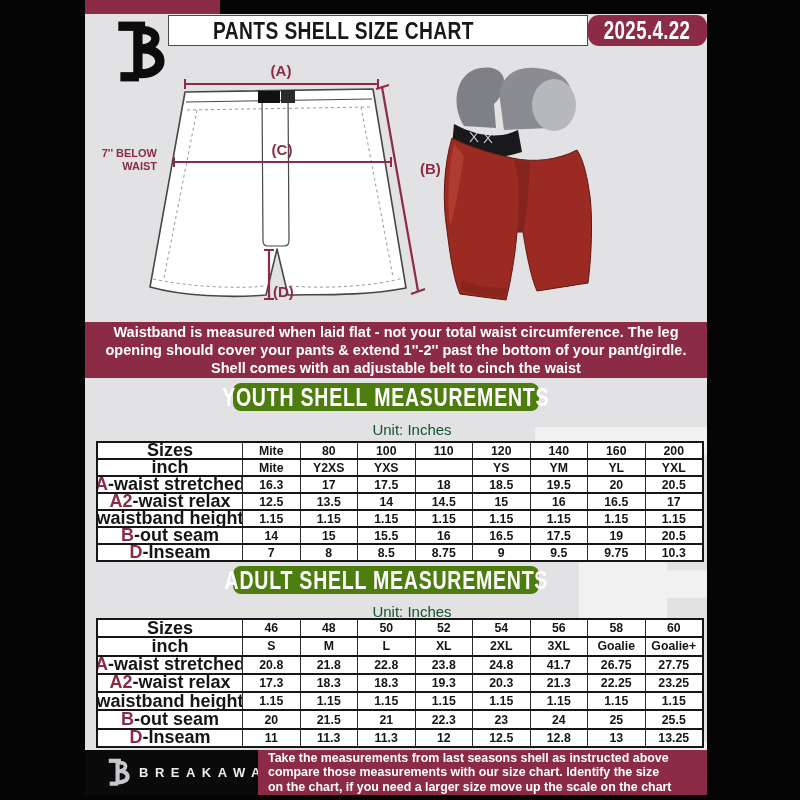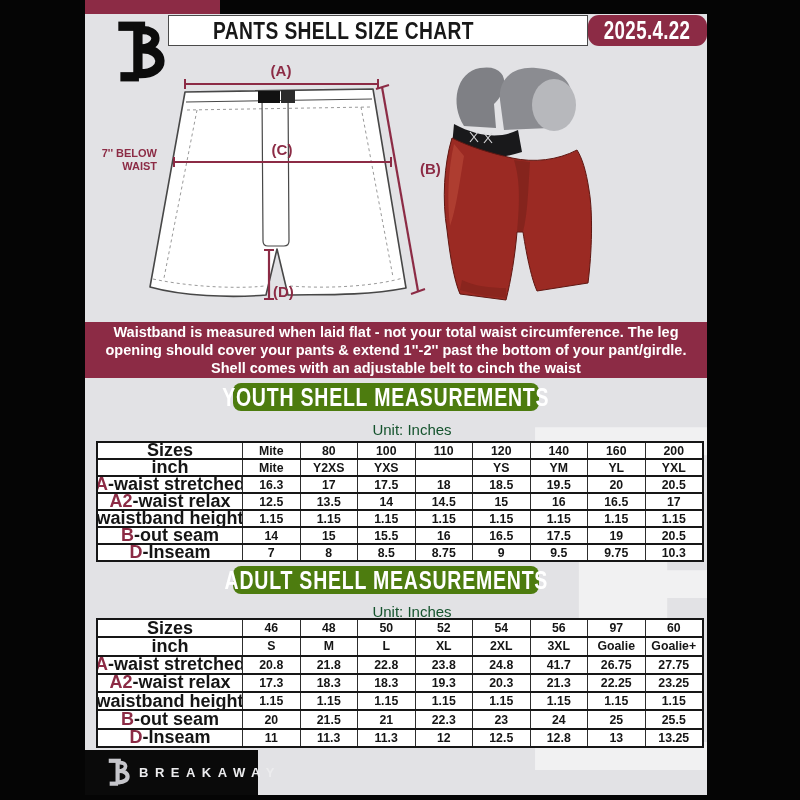--- a/index.html
+++ b/index.html
@@ -237,21 +237,21 @@
     <div class="z unit unit-adult">Unit: Inches</div>
     <div class="z table table-adult">
         <div class="trow">
           <div class="tcell tlabel">Sizes</div>
           <div class="tcell tdata">46</div>
           <div class="tcell tdata">48</div>
           <div class="tcell tdata">50</div>
           <div class="tcell tdata">52</div>
           <div class="tcell tdata">54</div>
           <div class="tcell tdata">56</div>
-          <div class="tcell tdata">97</div>
+          <div class="tcell tdata">58</div>
           <div class="tcell tdata">60</div>
         </div>
         <div class="trow">
           <div class="tcell tlabel">inch</div>
           <div class="tcell tdata">S</div>
           <div class="tcell tdata">M</div>
           <div class="tcell tdata">L</div>
           <div class="tcell tdata">XL</div>
           <div class="tcell tdata">2XL</div>
           <div class="tcell tdata">3XL</div>
@@ -320,15 +320,20 @@
         <g fill="none" stroke="#c6c6cb">
           <path d="M8 8 H34" stroke-width="9"></path>
           <path d="M27 8 V58" stroke-width="9"></path>
           <path d="M29 12 C48 10 50 28 29 30" stroke-width="8"></path>
           <path d="M29 30 C54 28 56 55 28 54" stroke-width="9"></path>
           <path d="M10 57 H28" stroke-width="9"></path>
         </g>
       </svg>
       <span class="footer-brand">BREAKAWAY</span>
     </div>
+    <div class="z footer-maroon">
+      <div>Take the measurements from last seasons shell as instructed above</div>
+      <div>compare those measurements  with our size chart. Identify the size</div>
+      <div>on the chart, if you need a larger size move up the scale on the chart</div>
+    </div>
 
   </div>
 </div>
 
 </body></html>

